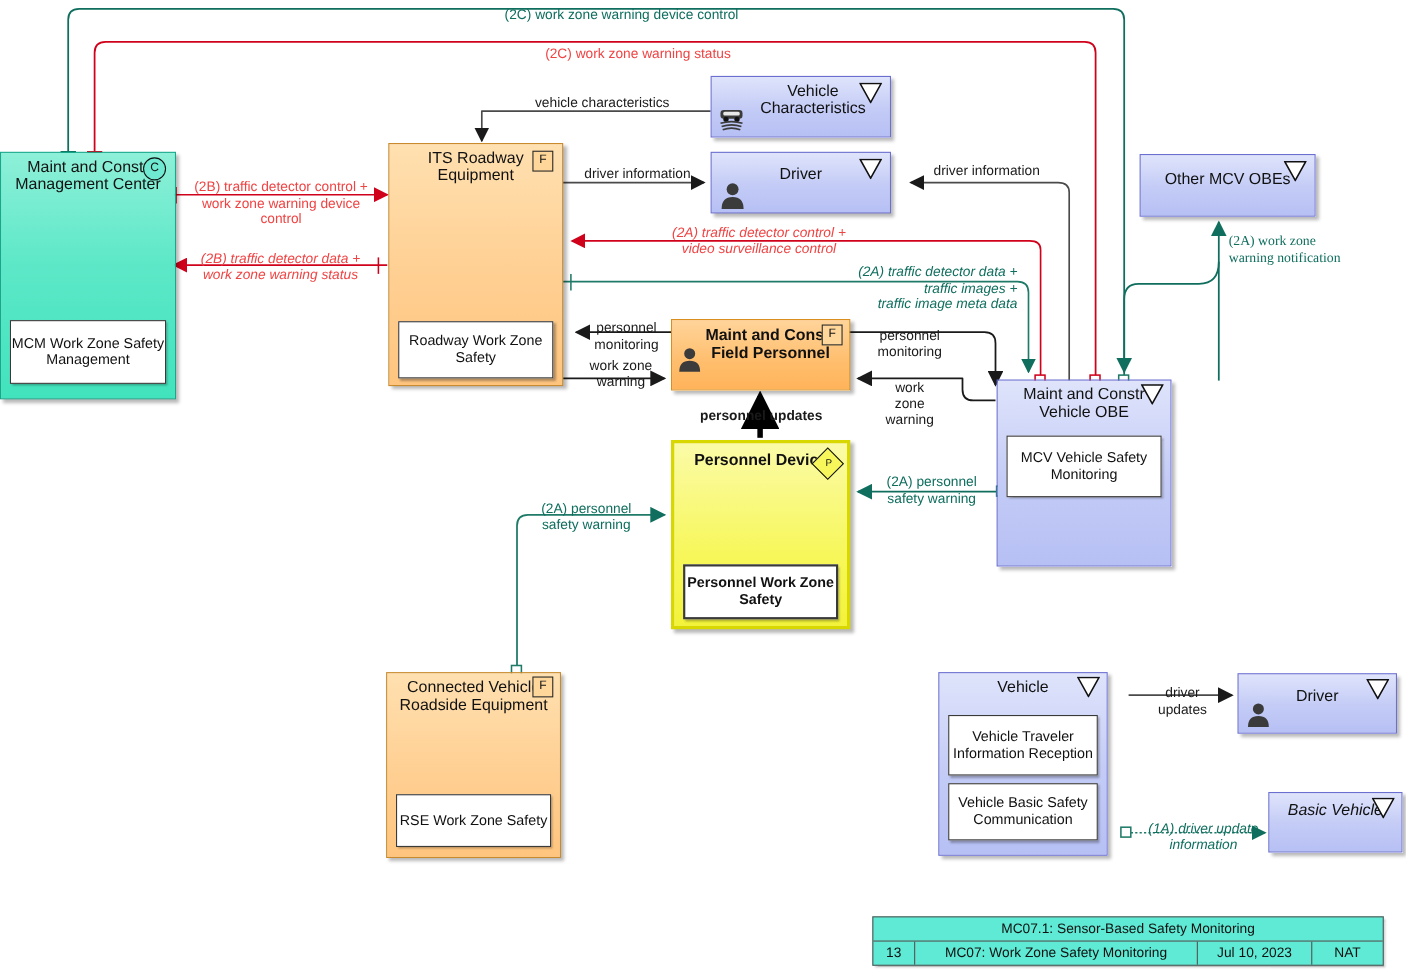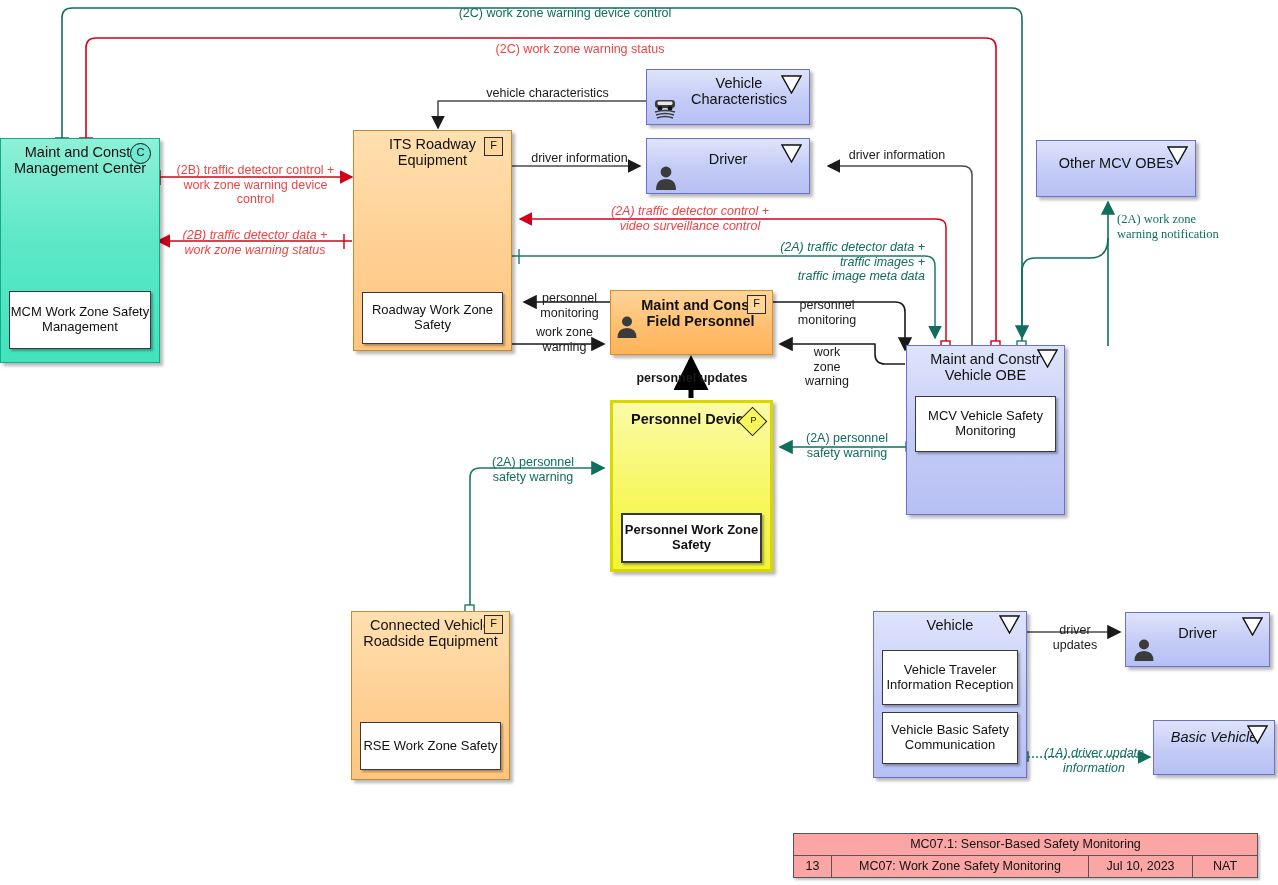--- a/index.html
+++ b/index.html
@@ -47,21 +47,21 @@
   .lbl{position:absolute;text-align:center;line-height:1.16;white-space:pre-line;
        font-size:12.5px;z-index:6;}
   .lbl.red{color:#ef4444;}
   .lbl.tealtxt{color:#0f6e5e;}
   .lbl.black{color:#1a1a1a;}
   .lbl.it{font-style:italic;}
   .lbl.bold{font-weight:bold;}
 
   
   #legend{position:absolute;left:793px;top:833px;width:465px;
-          border:1px solid #555;background:#fca5a5;box-sizing:border-box;
+          border:1px solid #555;background:#5eead4;box-sizing:border-box;
           box-shadow:2px 2px 2px rgba(0,0,0,.25);}
   #legend .row{display:flex;}
   #legend .r1{border-bottom:1px solid #555;}
   #legend .cell{font-size:12.5px;color:#111;text-align:center;padding:3px 2px;
                 line-height:1.2;box-sizing:border-box;}
   #legend .c-title{flex:1;}
   #legend .c-num{width:38px;border-right:1px solid #555;}
   #legend .c-name{flex:1;border-right:1px solid #555;}
   #legend .c-date{width:104px;border-right:1px solid #555;}
   #legend .c-org{width:64px;}
@@ -232,21 +232,21 @@
     </div>
     <div class="svcbox" style="top:110px;height:50px;border-width:2.5px;font-weight:bold;">Personnel Work Zone Safety</div>
   </div>
 
   <div class="node orange" style="left:351px;top:611px;width:159px;height:169px;">
     <div class="title">Connected Vehicle Roadside Equipment</div>
     <div class="badge badge-f" style="right:6px;top:3px;">F</div>
     <div class="svcbox" style="top:110px;height:48px;">RSE Work Zone Safety</div>
   </div>
 
-  <div class="node blue" style="left:873px;top:611px;width:154px;height:167px;">
+  <div class="node blue" style="left:853px;top:611px;width:154px;height:167px;">
     <div class="title">Vehicle</div>
     <div class="badge badge-v" style="right:6px;top:3px;">
       <svg width="21" height="19" viewBox="0 0 21 19">
           <path d="M1,1 L20,1 L10.5,18 Z" fill="#fff" stroke="#111" stroke-width="1.4"></path>
         </svg>
     </div>
     <div class="svcbox" style="top:38px;height:55px;">Vehicle Traveler Information Reception</div>
     <div class="svcbox" style="top:100px;height:52px;">Vehicle Basic Safety Communication</div>
   </div>
 

